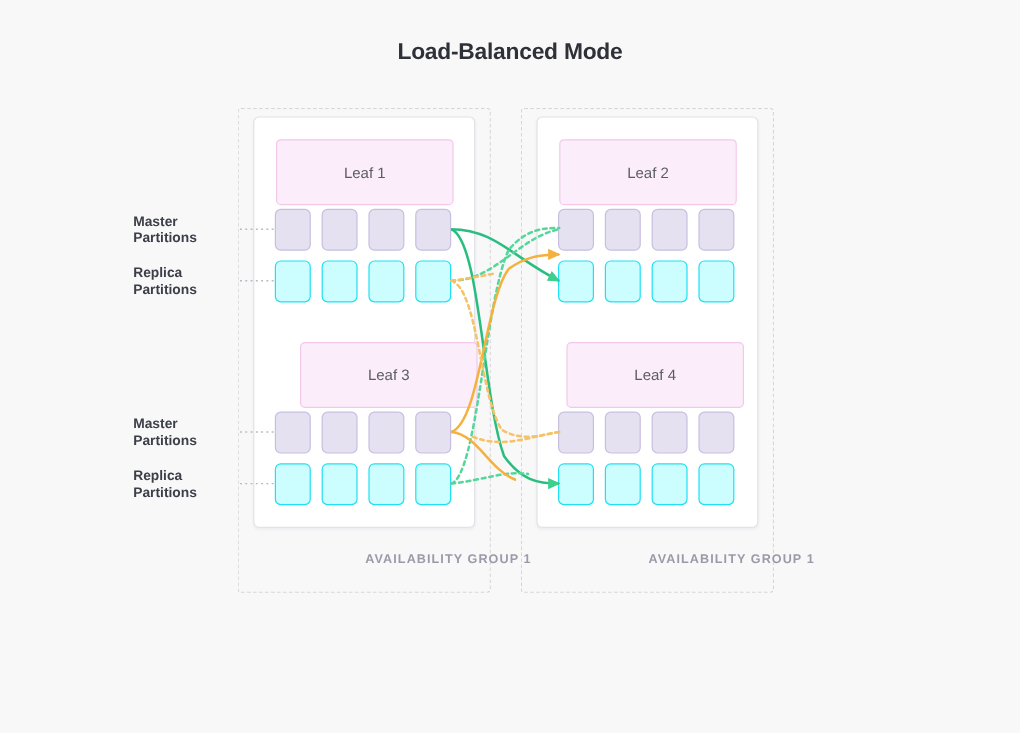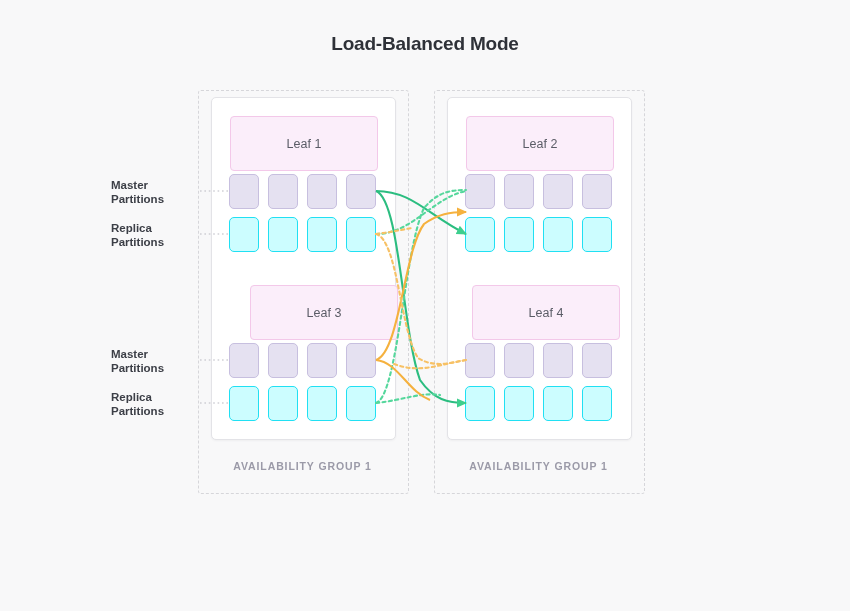--- a/index.html
+++ b/index.html
@@ -37,25 +37,26 @@
     position: absolute;
     border: 1.4px dashed #d6d6da;
     border-radius: 3px;
     background: transparent;
   }
   #ag-frame-1 { left: 198px; top: 90px; width: 209px; height: 402px; }
   #ag-frame-2 { left: 434px; top: 90px; width: 209px; height: 402px; }
 
   .ag-caption {
     position: absolute;
-    text-align: center;
+    text-align: right;
     font-size: 10.5px;
     font-weight: bold;
     letter-spacing: 0.9px;
     color: #9b9aa8;
+    padding-left: 36px;
   }
   #ag-caption-1 { left: 198px; top: 460px; width: 209px; }
   #ag-caption-2 { left: 434px; top: 460px; width: 209px; }
 
   
   .card {
     position: absolute;
     background: #ffffff;
     border: 1px solid #e3e3e7;
     border-radius: 5px;

